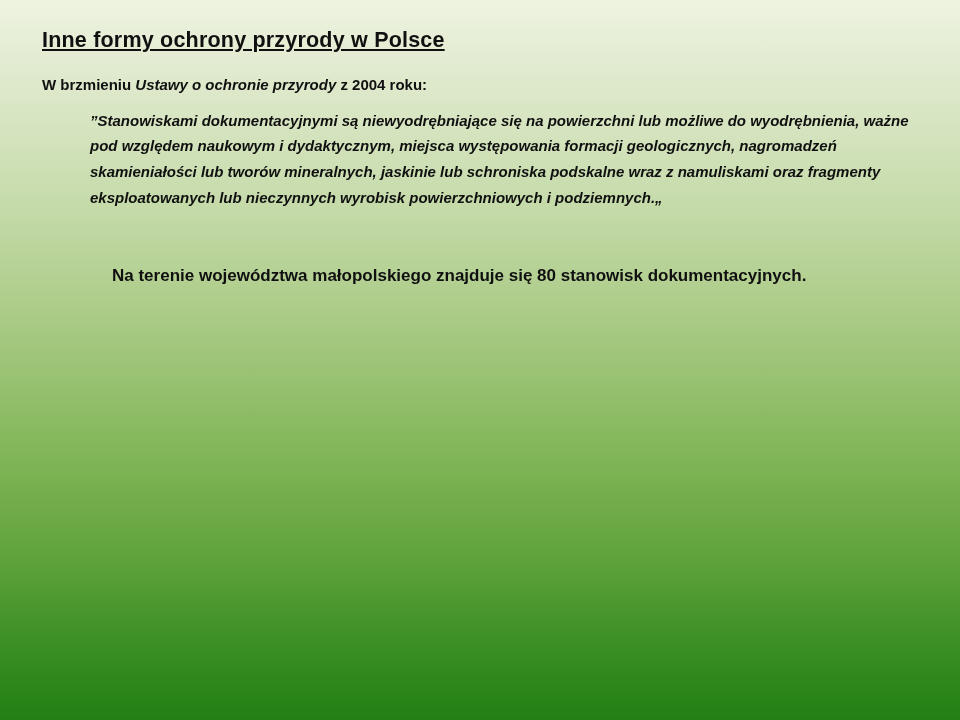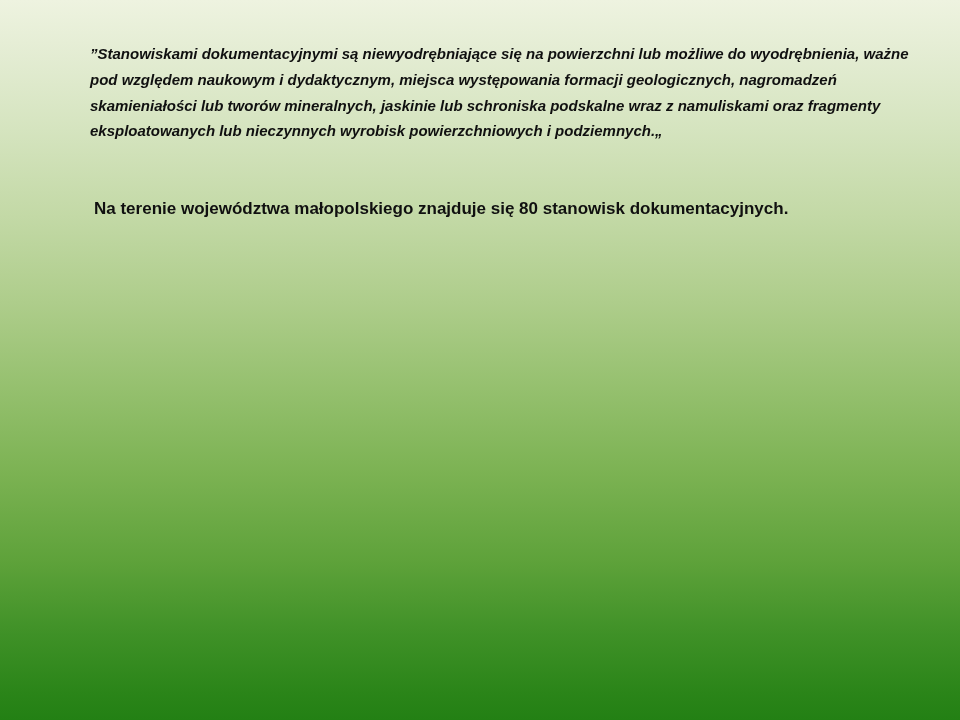--- a/index.html
+++ b/index.html
@@ -68,32 +68,36 @@
     font-style: italic;
     color: #101010;
     margin: 13px 0 0 50px;
     line-height: 1.72;
     max-width: 820px;
   }
   .closing {
     font-size: 17px;
     font-weight: bold;
     color: #101010;
-    margin: 52px 0 0 54px;
+    margin: 52px 0 0 72px;
     line-height: 1.55;
     max-width: 760px;
   }
 </style>
 </head>
 <body>
 
 <div class="slide">
   <div class="content">
 
+    <h1 class="title">Inne formy ochrony przyrody w Polsce</h1>
 
 
+    <p class="intro">
+      <span>W brzmieniu </span><span class="italic">Ustawy o ochronie przyrody</span><span> z 2004 roku:</span>
+    </p>
 
     <p class="quote">”Stanowiskami dokumentacyjnymi są niewyodrębniające się na powierzchni lub możliwe do wyodrębnienia, ważne pod względem naukowym i dydaktycznym, miejsca występowania formacji geologicznych, nagromadzeń skamieniałości lub tworów mineralnych, jaskinie lub schroniska podskalne wraz z namuliskami oraz fragmenty eksploatowanych lub nieczynnych wyrobisk powierzchniowych i podziemnych.„</p>
 
     <p class="closing">Na terenie województwa małopolskiego znajduje się 80 stanowisk dokumentacyjnych.</p>
 
   </div>
 </div>
 
 </body></html>

